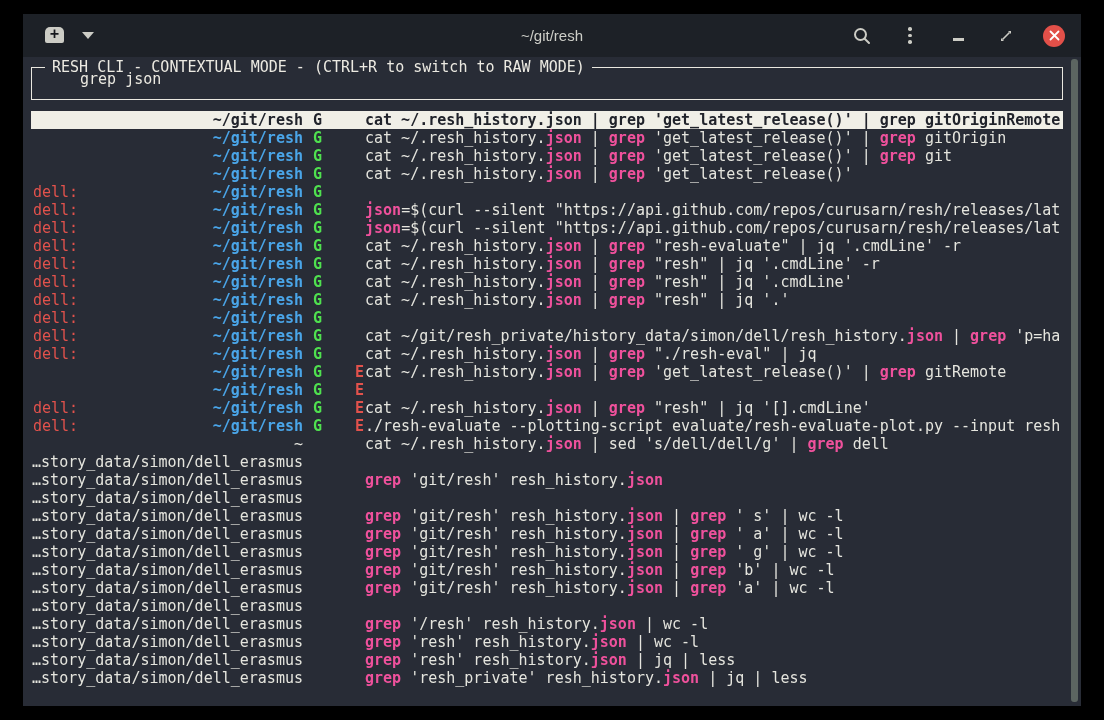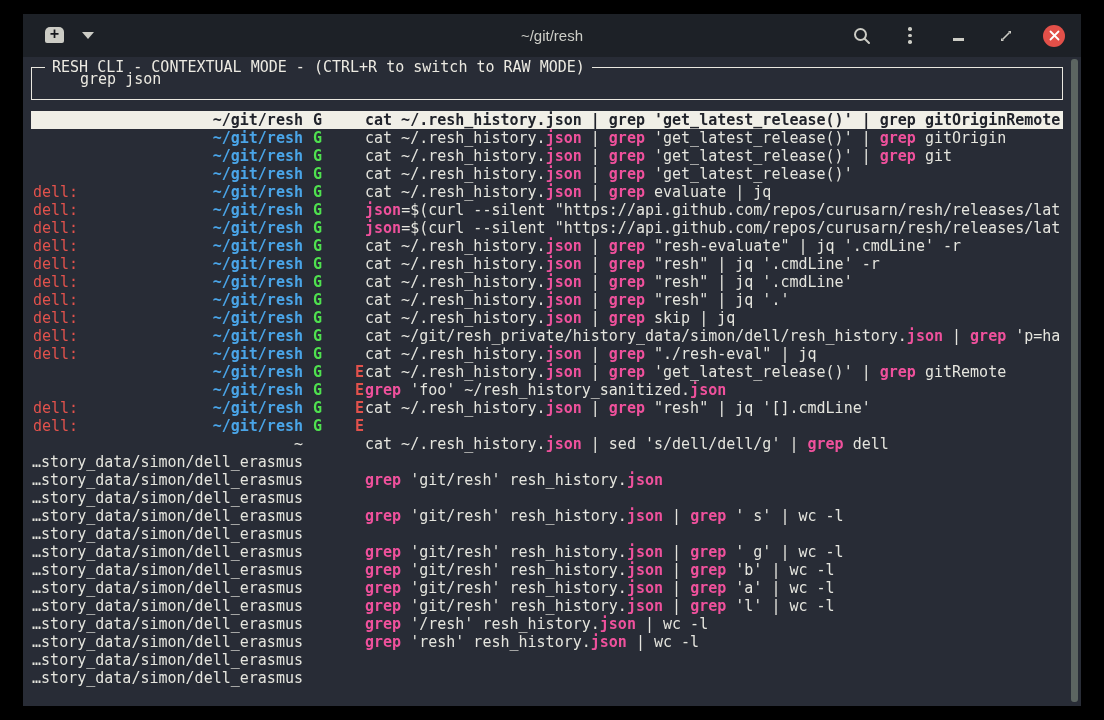--- a/index.html
+++ b/index.html
@@ -99,44 +99,44 @@
   <div id="terminal">
     <div id="headerbox">
       <span class="boxlabel">RESH CLI - CONTEXTUAL MODE - (CTRL+R to switch to RAW MODE)</span>
       <span id="queryline">grep json</span>
     </div>
     <div id="rows">
         <div class="row selected"><span class="c-left"><span class="dir repo">~/git/resh</span></span><span class="c-flags"><span class="flag-g">G</span></span><span class="c-cmd"><span>cat ~/.resh_history.</span><span class="m">json</span><span> | </span><span class="m">grep</span><span> 'get_latest_release()' | </span><span class="m">grep</span><span> gitOriginRemote</span></span></div>
         <div class="row"><span class="c-left"><span class="dir repo">~/git/resh</span></span><span class="c-flags"><span class="flag-g">G</span></span><span class="c-cmd"><span>cat ~/.resh_history.</span><span class="m">json</span><span> | </span><span class="m">grep</span><span> 'get_latest_release()' | </span><span class="m">grep</span><span> gitOrigin</span></span></div>
         <div class="row"><span class="c-left"><span class="dir repo">~/git/resh</span></span><span class="c-flags"><span class="flag-g">G</span></span><span class="c-cmd"><span>cat ~/.resh_history.</span><span class="m">json</span><span> | </span><span class="m">grep</span><span> 'get_latest_release()' | </span><span class="m">grep</span><span> git</span></span></div>
         <div class="row"><span class="c-left"><span class="dir repo">~/git/resh</span></span><span class="c-flags"><span class="flag-g">G</span></span><span class="c-cmd"><span>cat ~/.resh_history.</span><span class="m">json</span><span> | </span><span class="m">grep</span><span> 'get_latest_release()'</span></span></div>
-        <div class="row"><span class="c-left"><span class="host">dell:</span><span class="dir repo">~/git/resh</span></span><span class="c-flags"><span class="flag-g">G</span></span><span class="c-cmd"><span>cat ~/.resh_history.</span><span class="m">json</span><span> | </span><span class="m">grep</span><span> evaluate | jq</span></span></div>
+        <div class="row"><span class="c-left"><span class="host">dell:</span><span class="dir repo">~/git/resh</span></span><span class="c-flags"><span class="flag-g">G</span></span></div>
         <div class="row"><span class="c-left"><span class="host">dell:</span><span class="dir repo">~/git/resh</span></span><span class="c-flags"><span class="flag-g">G</span></span><span class="c-cmd"><span class="m">json</span><span>=$(curl --silent "https://api.github.com/repos/curusarn/resh/releases/lat</span></span></div>
         <div class="row"><span class="c-left"><span class="host">dell:</span><span class="dir repo">~/git/resh</span></span><span class="c-flags"><span class="flag-g">G</span></span><span class="c-cmd"><span class="m">json</span><span>=$(curl --silent "https://api.github.com/repos/curusarn/resh/releases/lat</span></span></div>
         <div class="row"><span class="c-left"><span class="host">dell:</span><span class="dir repo">~/git/resh</span></span><span class="c-flags"><span class="flag-g">G</span></span><span class="c-cmd"><span>cat ~/.resh_history.</span><span class="m">json</span><span> | </span><span class="m">grep</span><span> "resh-evaluate" | jq '.cmdLine' -r</span></span></div>
         <div class="row"><span class="c-left"><span class="host">dell:</span><span class="dir repo">~/git/resh</span></span><span class="c-flags"><span class="flag-g">G</span></span><span class="c-cmd"><span>cat ~/.resh_history.</span><span class="m">json</span><span> | </span><span class="m">grep</span><span> "resh" | jq '.cmdLine' -r</span></span></div>
         <div class="row"><span class="c-left"><span class="host">dell:</span><span class="dir repo">~/git/resh</span></span><span class="c-flags"><span class="flag-g">G</span></span><span class="c-cmd"><span>cat ~/.resh_history.</span><span class="m">json</span><span> | </span><span class="m">grep</span><span> "resh" | jq '.cmdLine'</span></span></div>
         <div class="row"><span class="c-left"><span class="host">dell:</span><span class="dir repo">~/git/resh</span></span><span class="c-flags"><span class="flag-g">G</span></span><span class="c-cmd"><span>cat ~/.resh_history.</span><span class="m">json</span><span> | </span><span class="m">grep</span><span> "resh" | jq '.'</span></span></div>
-        <div class="row"><span class="c-left"><span class="host">dell:</span><span class="dir repo">~/git/resh</span></span><span class="c-flags"><span class="flag-g">G</span></span><span class="c-cmd"><span>cat ~/.resh_history.</span><span class="m">json</span><span> | </span><span class="m">grep</span><span> skip | jq</span></span></div>
+        <div class="row"><span class="c-left"><span class="host">dell:</span><span class="dir repo">~/git/resh</span></span><span class="c-flags"><span class="flag-g">G</span></span></div>
         <div class="row"><span class="c-left"><span class="host">dell:</span><span class="dir repo">~/git/resh</span></span><span class="c-flags"><span class="flag-g">G</span></span><span class="c-cmd"><span>cat ~/git/resh_private/history_data/simon/dell/resh_history.</span><span class="m">json</span><span> | </span><span class="m">grep</span><span> 'p=ha</span></span></div>
         <div class="row"><span class="c-left"><span class="host">dell:</span><span class="dir repo">~/git/resh</span></span><span class="c-flags"><span class="flag-g">G</span></span><span class="c-cmd"><span>cat ~/.resh_history.</span><span class="m">json</span><span> | </span><span class="m">grep</span><span> "./resh-eval" | jq</span></span></div>
         <div class="row"><span class="c-left"><span class="dir repo">~/git/resh</span></span><span class="c-flags"><span class="flag-g">G</span><span class="flag-e"> E1</span></span><span class="c-cmd"><span>cat ~/.resh_history.</span><span class="m">json</span><span> | </span><span class="m">grep</span><span> 'get_latest_release()' | </span><span class="m">grep</span><span> gitRemote</span></span></div>
-        <div class="row"><span class="c-left"><span class="dir repo">~/git/resh</span></span><span class="c-flags"><span class="flag-g">G</span><span class="flag-e"> E1</span></span><span class="c-cmd"><span class="m">grep</span><span> 'foo' ~/resh_history_sanitized.</span><span class="m">json</span></span></div>
+        <div class="row"><span class="c-left"><span class="dir repo">~/git/resh</span></span><span class="c-flags"><span class="flag-g">G</span><span class="flag-e"> E1</span></span></div>
         <div class="row"><span class="c-left"><span class="host">dell:</span><span class="dir repo">~/git/resh</span></span><span class="c-flags"><span class="flag-g">G</span><span class="flag-e"> E5</span></span><span class="c-cmd"><span>cat ~/.resh_history.</span><span class="m">json</span><span> | </span><span class="m">grep</span><span> "resh" | jq '[].cmdLine'</span></span></div>
-        <div class="row"><span class="c-left"><span class="host">dell:</span><span class="dir repo">~/git/resh</span></span><span class="c-flags"><span class="flag-g">G</span><span class="flag-e"> E1</span></span></div>
+        <div class="row"><span class="c-left"><span class="host">dell:</span><span class="dir repo">~/git/resh</span></span><span class="c-flags"><span class="flag-g">G</span><span class="flag-e"> E1</span></span><span class="c-cmd"><span>./resh-evaluate --plotting-script evaluate/resh-evaluate-plot.py --input resh</span></span></div>
         <div class="row"><span class="c-left"><span class="dir plain">~</span></span><span class="c-flags"></span><span class="c-cmd"><span>cat ~/.resh_history.</span><span class="m">json</span><span> | sed 's/dell/dell/g' | </span><span class="m">grep</span><span> dell</span></span></div>
         <div class="row"><span class="c-left"><span class="dir plain">…story_data/simon/dell_erasmus</span></span><span class="c-flags"></span></div>
         <div class="row"><span class="c-left"><span class="dir plain">…story_data/simon/dell_erasmus</span></span><span class="c-flags"></span><span class="c-cmd"><span class="m">grep</span><span> 'git/resh' resh_history.</span><span class="m">json</span></span></div>
         <div class="row"><span class="c-left"><span class="dir plain">…story_data/simon/dell_erasmus</span></span><span class="c-flags"></span></div>
         <div class="row"><span class="c-left"><span class="dir plain">…story_data/simon/dell_erasmus</span></span><span class="c-flags"></span><span class="c-cmd"><span class="m">grep</span><span> 'git/resh' resh_history.</span><span class="m">json</span><span> | </span><span class="m">grep</span><span> ' s' | wc -l</span></span></div>
-        <div class="row"><span class="c-left"><span class="dir plain">…story_data/simon/dell_erasmus</span></span><span class="c-flags"></span></div>
+        <div class="row"><span class="c-left"><span class="dir plain">…story_data/simon/dell_erasmus</span></span><span class="c-flags"></span><span class="c-cmd"><span class="m">grep</span><span> 'git/resh' resh_history.</span><span class="m">json</span><span> | </span><span class="m">grep</span><span> ' a' | wc -l</span></span></div>
         <div class="row"><span class="c-left"><span class="dir plain">…story_data/simon/dell_erasmus</span></span><span class="c-flags"></span><span class="c-cmd"><span class="m">grep</span><span> 'git/resh' resh_history.</span><span class="m">json</span><span> | </span><span class="m">grep</span><span> ' g' | wc -l</span></span></div>
         <div class="row"><span class="c-left"><span class="dir plain">…story_data/simon/dell_erasmus</span></span><span class="c-flags"></span><span class="c-cmd"><span class="m">grep</span><span> 'git/resh' resh_history.</span><span class="m">json</span><span> | </span><span class="m">grep</span><span> 'b' | wc -l</span></span></div>
         <div class="row"><span class="c-left"><span class="dir plain">…story_data/simon/dell_erasmus</span></span><span class="c-flags"></span><span class="c-cmd"><span class="m">grep</span><span> 'git/resh' resh_history.</span><span class="m">json</span><span> | </span><span class="m">grep</span><span> 'a' | wc -l</span></span></div>
-        <div class="row"><span class="c-left"><span class="dir plain">…story_data/simon/dell_erasmus</span></span><span class="c-flags"></span><span class="c-cmd"><span class="m">grep</span><span> 'git/resh' resh_history.</span><span class="m">json</span><span> | </span><span class="m">grep</span><span> 'l' | wc -l</span></span></div>
+        <div class="row"><span class="c-left"><span class="dir plain">…story_data/simon/dell_erasmus</span></span><span class="c-flags"></span></div>
         <div class="row"><span class="c-left"><span class="dir plain">…story_data/simon/dell_erasmus</span></span><span class="c-flags"></span><span class="c-cmd"><span class="m">grep</span><span> '/resh' resh_history.</span><span class="m">json</span><span> | wc -l</span></span></div>
         <div class="row"><span class="c-left"><span class="dir plain">…story_data/simon/dell_erasmus</span></span><span class="c-flags"></span><span class="c-cmd"><span class="m">grep</span><span> 'resh' resh_history.</span><span class="m">json</span><span> | wc -l</span></span></div>
-        <div class="row"><span class="c-left"><span class="dir plain">…story_data/simon/dell_erasmus</span></span><span class="c-flags"></span></div>
-        <div class="row"><span class="c-left"><span class="dir plain">…story_data/simon/dell_erasmus</span></span><span class="c-flags"></span></div>
+        <div class="row"><span class="c-left"><span class="dir plain">…story_data/simon/dell_erasmus</span></span><span class="c-flags"></span><span class="c-cmd"><span class="m">grep</span><span> 'resh' resh_history.</span><span class="m">json</span><span> | jq | less</span></span></div>
+        <div class="row"><span class="c-left"><span class="dir plain">…story_data/simon/dell_erasmus</span></span><span class="c-flags"></span><span class="c-cmd"><span class="m">grep</span><span> 'resh_private' resh_history.</span><span class="m">json</span><span> | jq | less</span></span></div>
       </div>
     <div id="scrollbar"></div>
   </div>
 </div>
 
 </body></html>

